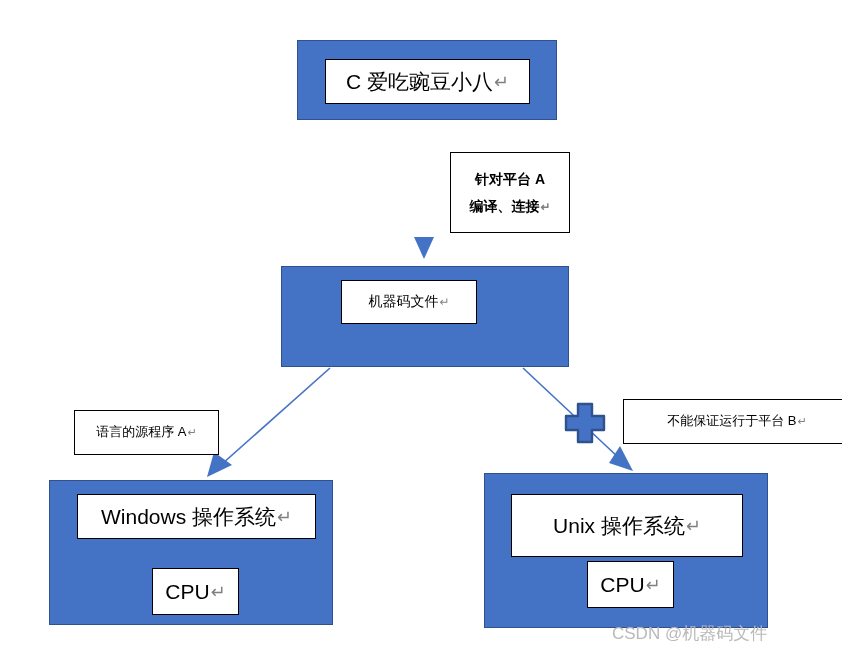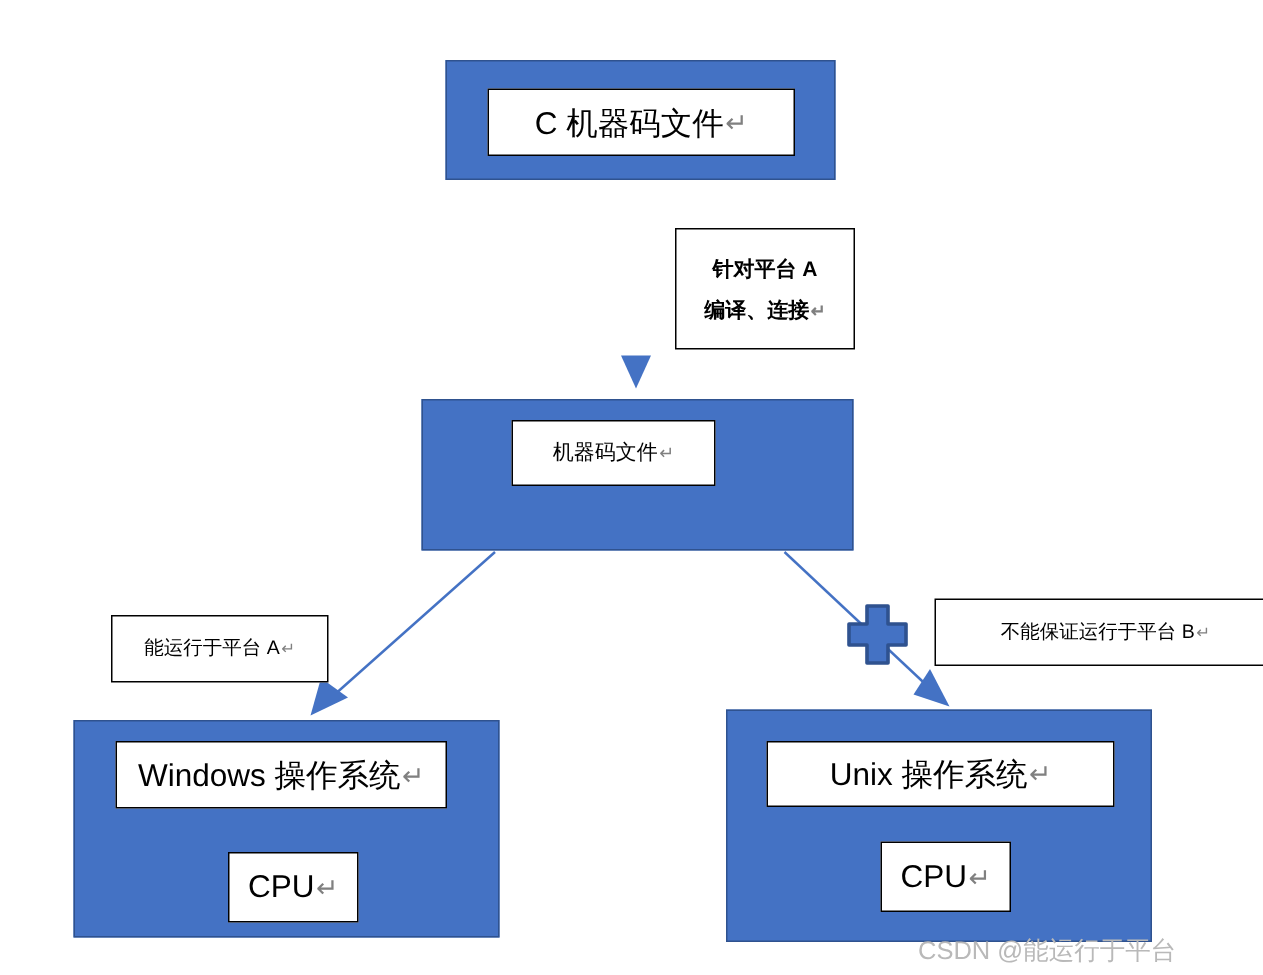--- a/index.html
+++ b/index.html
@@ -50,23 +50,23 @@
   }
   .note-line { line-height: 1.9; }
 
   #box-source      { left: 297px; top: 40px;  width: 260px; height: 80px; }
   #box-machine     { left: 281px; top: 266px; width: 288px; height: 101px; }
   #box-windows     { left: 49px;  top: 480px; width: 284px; height: 145px; }
   #box-unix        { left: 484px; top: 473px; width: 284px; height: 155px; }
 
   #lbl-source      { left: 325px; top: 59px;  width: 205px; height: 45px;  font-size: 21px; }
   #lbl-machine     { left: 341px; top: 280px; width: 136px; height: 44px;  font-size: 14px; }
-  #lbl-windows     { left: 77px;  top: 494px; width: 221px; height: 45px;  font-size: 21px; }
+  #lbl-windows     { left: 77px;  top: 494px; width: 239px; height: 45px;  font-size: 21px; }
   #lbl-cpu-win     { left: 152px; top: 568px; width: 87px;  height: 47px;  font-size: 21px; }
-  #lbl-unix        { left: 511px; top: 494px; width: 232px; height: 44px;  font-size: 21px; }
+  #lbl-unix        { left: 511px; top: 494px; width: 232px; height: 63px;  font-size: 21px; }
   #lbl-cpu-unix    { left: 587px; top: 561px; width: 87px;  height: 47px;  font-size: 21px; }
 
   #note-compile    { left: 450px; top: 152px; width: 120px; height: 81px; font-size: 14px; font-weight: bold; }
   #note-runs-a     { left: 74px;  top: 410px; width: 145px; height: 45px; font-size: 13px; }
   #note-not-b      { left: 623px; top: 399px; width: 228px; height: 45px; font-size: 13px; }
 
   
   #arrows {
     position: absolute;
     left: 0; top: 0;
@@ -121,37 +121,37 @@
       <polygon points="633,471 609,463 620,446" fill="#4472C4"></polygon>
     </g>
   </svg>
 
   <svg id="plus-shape" viewBox="0 0 42 42" xmlns="http://www.w3.org/2000/svg">
     <polygon points="14,2 28,2 28,14 40,14 40,28 28,28 28,40 14,40 14,28 2,28 2,14 14,14" fill="#4472C4" stroke="#2F528F" stroke-width="2.4" stroke-linejoin="round"></polygon>
   </svg>
 
   <div class="blue-box" id="box-source"></div>
   <div class="white-box" id="lbl-source">
-    <span>C 机器码文件</span>
+    <span>C 爱吃豌豆小八</span>
       <span class="cr">↵</span>
   </div>
 
   <div class="note-box" id="note-compile">
     <span class="note-line">针对平台 A</span>
     <span class="note-line"><span>编译、连接</span><span class="cr">↵</span></span>
   </div>
 
   <div class="blue-box" id="box-machine"></div>
   <div class="white-box" id="lbl-machine">
     <span>机器码文件</span>
       <span class="cr">↵</span>
   </div>
 
   <div class="note-box" id="note-runs-a">
-    <span class="note-line"><span>能运行于平台 A</span><span class="cr">↵</span></span>
+    <span class="note-line"><span>语言的源程序 A</span><span class="cr">↵</span></span>
   </div>
 
   <div class="note-box" id="note-not-b">
     <span class="note-line"><span>不能保证运行于平台 B</span><span class="cr">↵</span></span>
   </div>
 
   <div class="blue-box" id="box-windows"></div>
   <div class="white-box" id="lbl-windows">
     <span>Windows 操作系统</span>
       <span class="cr">↵</span>
@@ -164,15 +164,15 @@
   <div class="blue-box" id="box-unix"></div>
   <div class="white-box" id="lbl-unix">
     <span>Unix 操作系统</span>
       <span class="cr">↵</span>
   </div>
   <div class="white-box" id="lbl-cpu-unix">
     <span>CPU</span>
       <span class="cr">↵</span>
   </div>
 
-  <div id="watermark">CSDN @能运行于平台</div>
+  <div id="watermark">CSDN @机器码文件</div>
 
 </div>
 
 </body></html>

